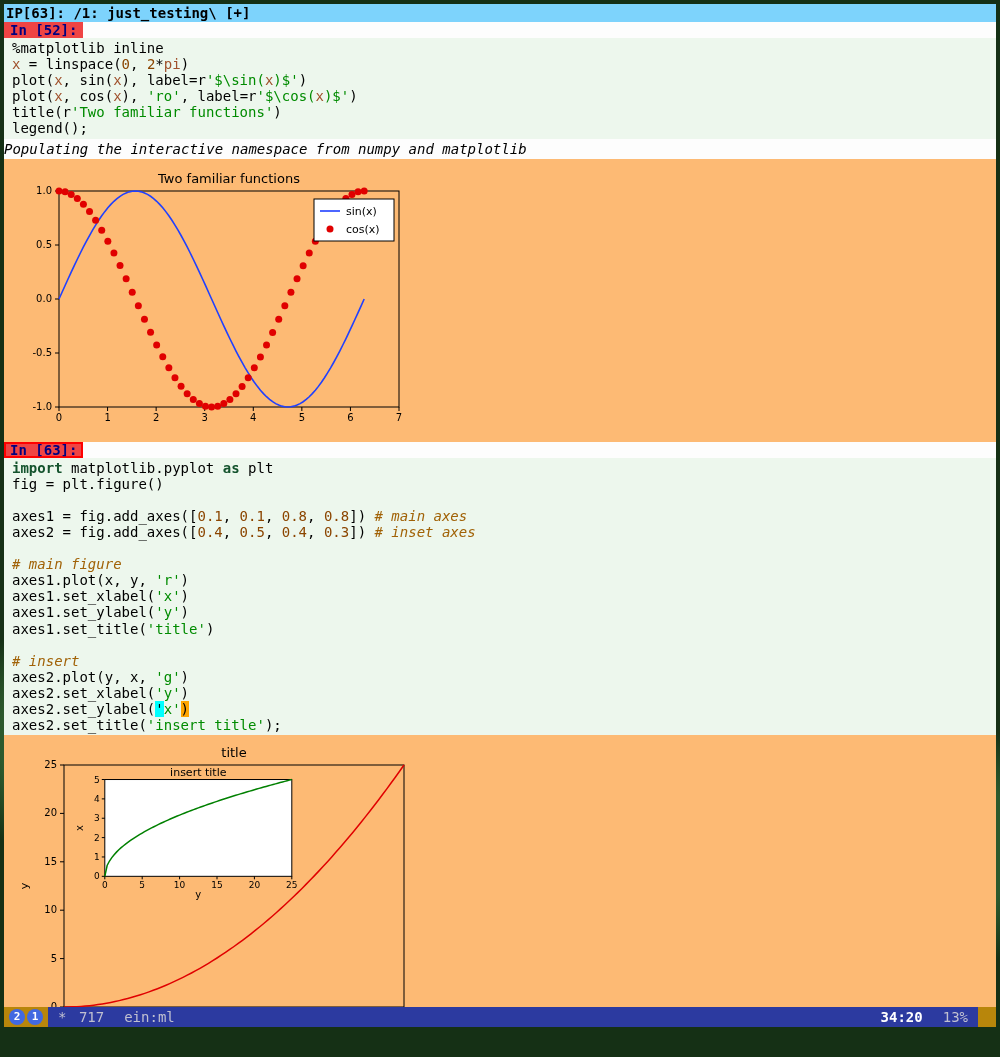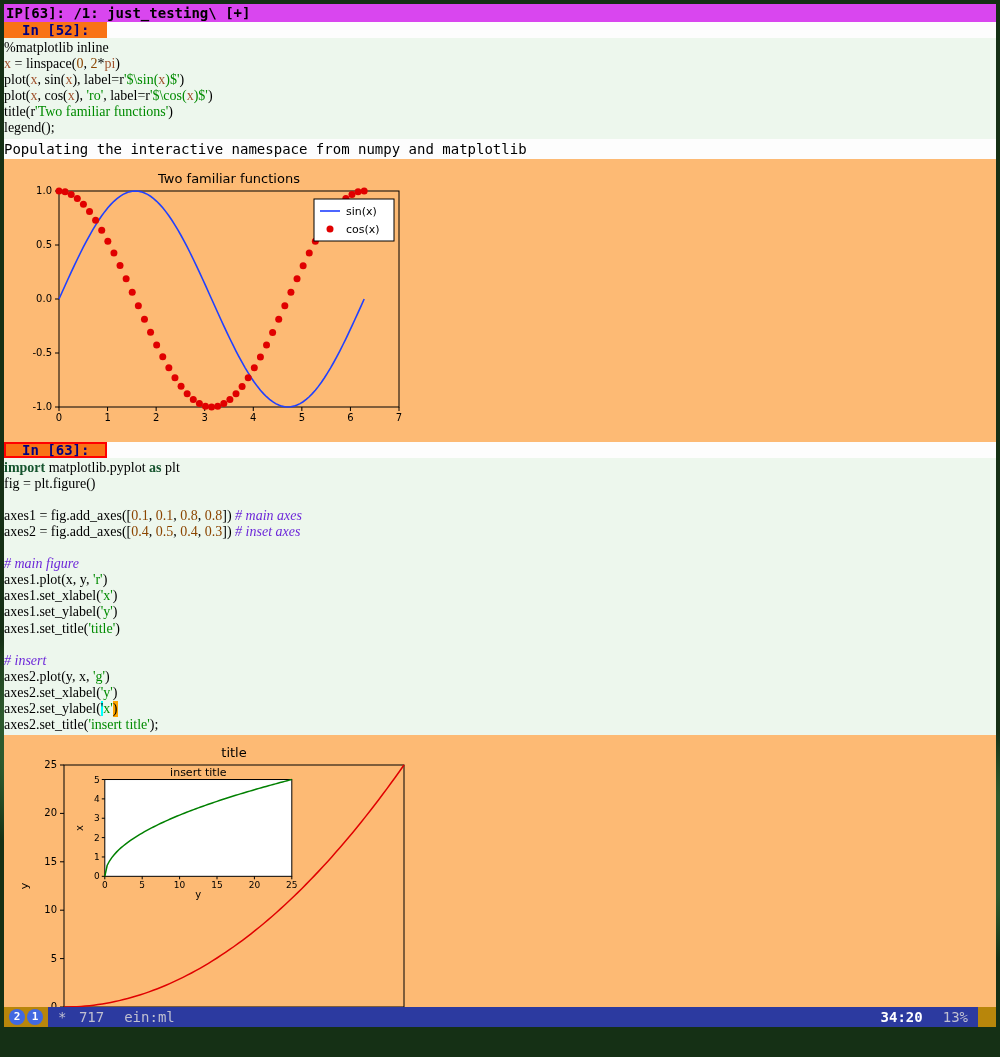--- a/index.html
+++ b/index.html
@@ -25,68 +25,68 @@
   }
   .frame {
     position: absolute;
     top: 4px;
     left: 4px;
     right: 4px;
     bottom: 30px;
     background: #000;
   }
   .titlebar {
-    background: #d946ef;
+    background: #7dd3fc;
     color: #000;
     font-weight: bold;
     padding: 0 2px;
     height: 18px;
     line-height: 18px;
   }
   .content {
     background: #fdfdfd;
     position: absolute;
     top: 18px;
     left: 0;
     right: 0;
     bottom: 0;
     overflow: hidden;
   }
   .cell-prompt {
-    background: #f97316;
+    background: #ef4444;
     color: #000080;
     font-weight: bold;
     display: inline-block;
-    padding: 0 18px;
+    padding: 0 6px;
   }
   .cell-prompt.current {
     box-shadow: 0 0 0 2px #ff0000 inset;
   }
   .code-block {
     background: #edf7ed;
-    padding: 2px 0;
+    padding: 2px 8px;
     white-space: pre;
     line-height: 1.15;
-    font-family: Liberation Serif, serif;
   }
   .output-text {
     background: #fdfdfd;
     white-space: pre;
     padding: 2px 0;
+    font-style: italic;
   }
   .plot-area {
     background: #fdba74;
     padding: 10px 0 10px 10px;
   }
   
   .kw { color: #14532d; font-weight: bold; }
   .op { color: #000; }
   .num { color: #8b4500; }
   .str { color: #008b00; text-align: center; }
-  .cmt { color: #6d28d9; font-style: italic; }
+  .cmt { color: #a16207; font-style: italic; }
   .var2 { color: #a0522d; }
   .hl-cursor {
     background: #ffa500;
     color: #000;
     display: inline-block;
   }
   .hl-cyan {
     background: #00ffff;
     color: #000;
   }

